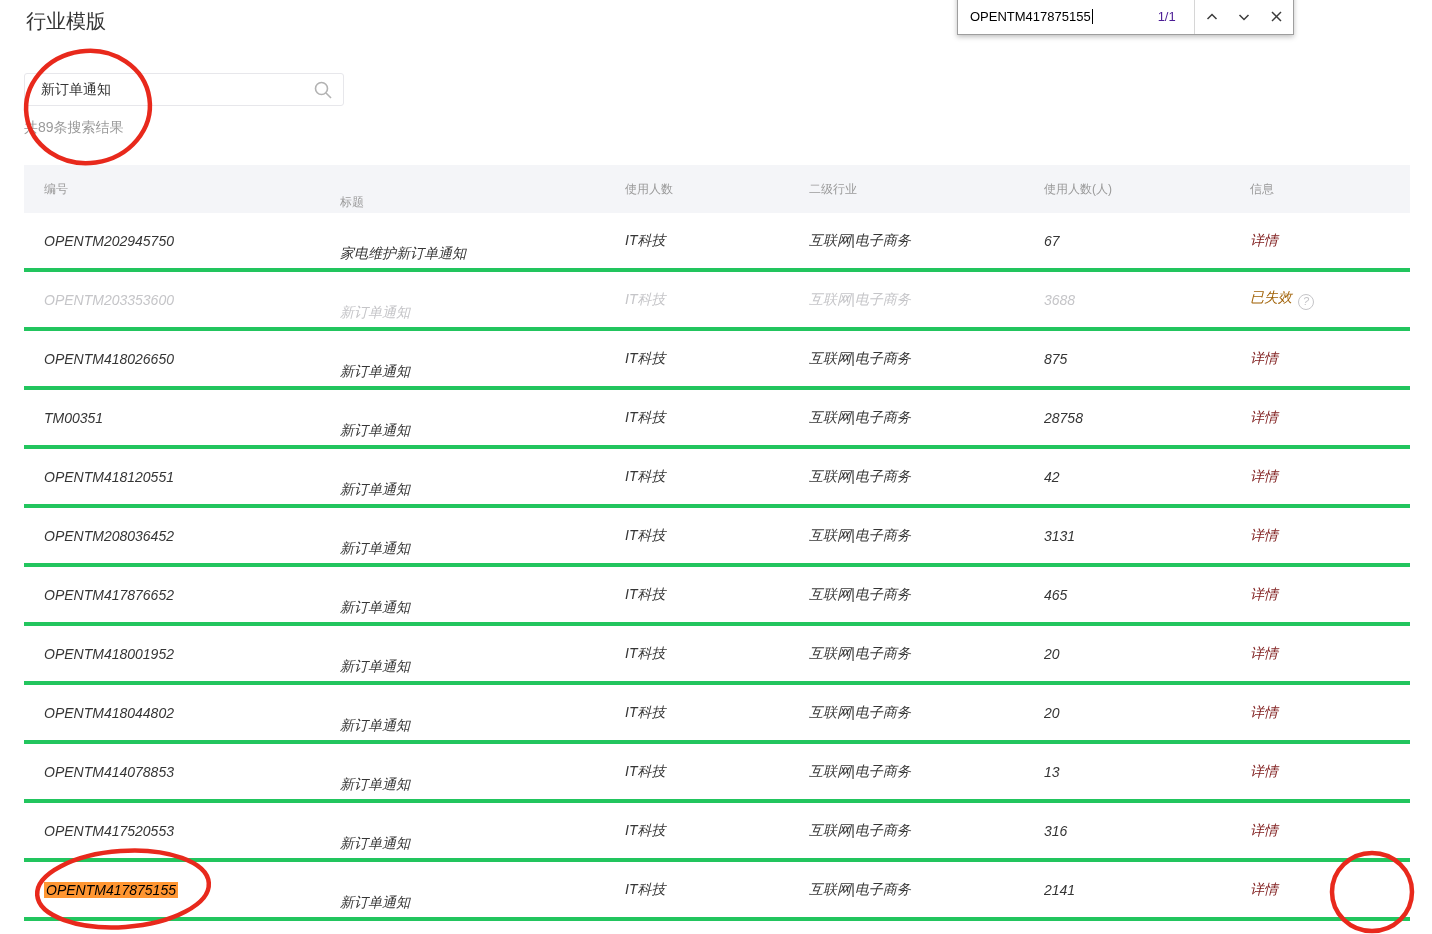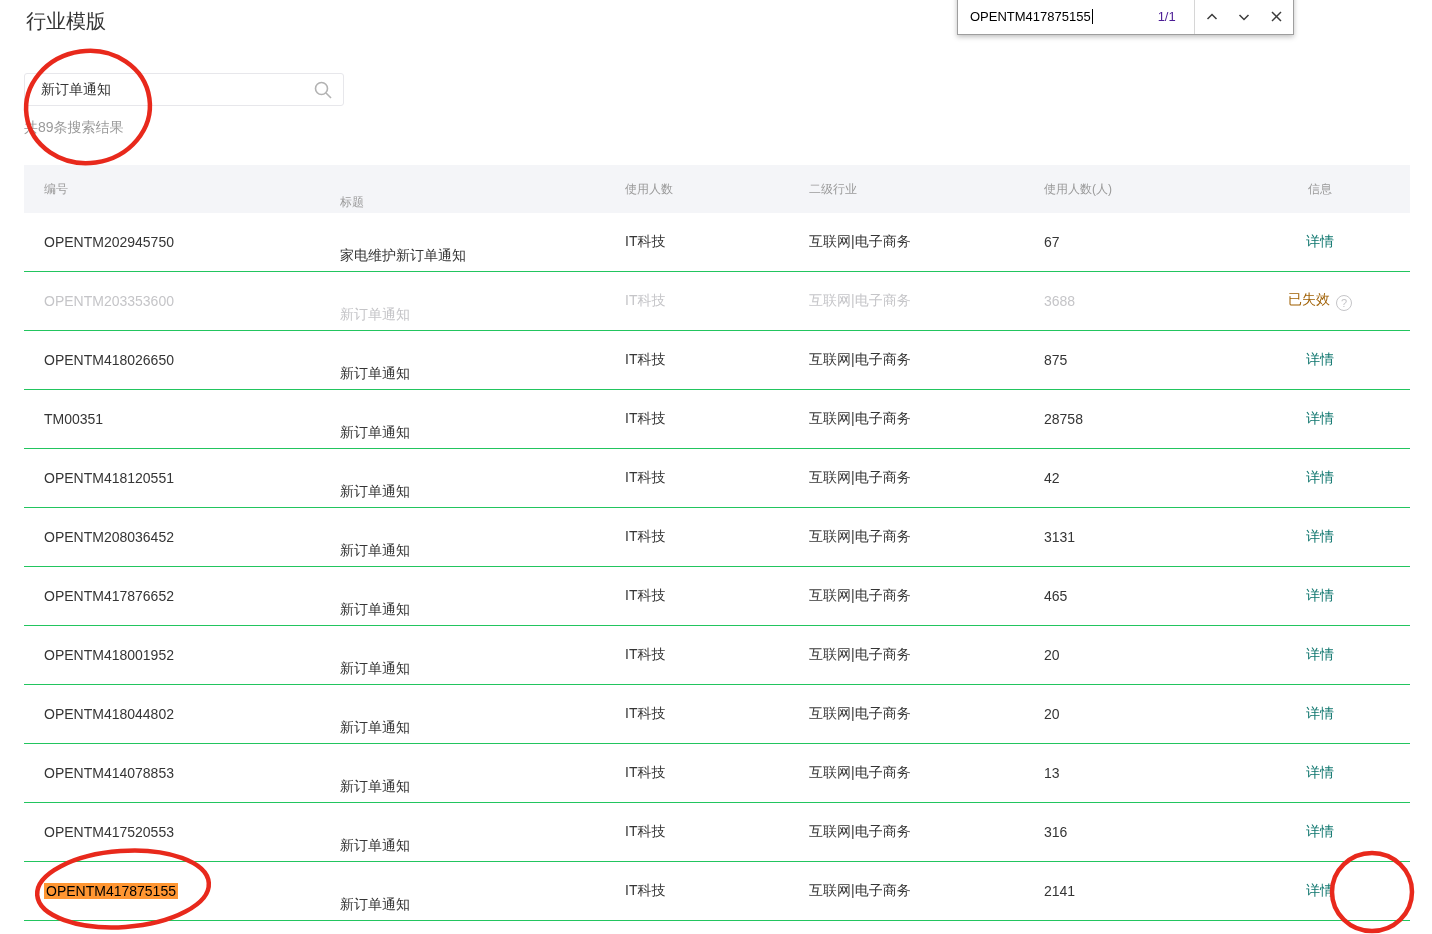--- a/index.html
+++ b/index.html
@@ -14,29 +14,29 @@
   
   .search-box { position:absolute; left:24px; top:73px; width:320px; height:33px;
     border:1px solid #e7e7eb; border-radius:3px; background:#fff; display:flex; align-items:center; }
   .search-box .search-value { flex:1; padding-left:16px; font-size:14px; color:#353535; }
   .search-box .search-icon { width:20px; height:20px; margin-right:10px; color:#b2b2b2; flex:0 0 auto; }
   .results-count { position:absolute; left:24px; top:119px; font-size:14px; color:#9a9a9a; }
 
   
   .table { position:absolute; left:24px; top:165px; width:1386px; }
   .thead { display:flex; align-items:center; height:48px; background:#f4f5f8; color:#9a9a9a; font-size:12px; }
-  .trow  { display:flex; align-items:center; height:59px; border-bottom:1px solid #22c55e; font-size:14px; background:#fff; }
+  .trow  { display:flex; align-items:center; height:59px; border-bottom:4px solid #22c55e; font-size:14px; background:#fff;font-style:italic; }
   .cell  { overflow:hidden; white-space:nowrap; }
   .c-id    { width:316px; padding-left:20px; }
   .c-title { width:285px;margin-top:27px; }
   .c-ind1  { width:150px; }
   .c-ind2  { width:235px;margin-left:34px; }
   .c-users { flex:1; }
-  .c-info  { width:160px; text-align:center; padding-right:20px; }
-  .detail-link { color:#0f766e; text-decoration:none; cursor:pointer; }
+  .c-info  { width:160px; text-align:left; padding-right:20px; }
+  .detail-link { color:#7f1d1d; text-decoration:none; cursor:pointer; }
   .trow.expired .cell, .trow.expired .detail-link { color:#c5c5c8; }
   .expired-label { color:#a16207; }
   .q-icon { display:inline-flex; align-items:center; justify-content:center;
     width:16px; height:16px; margin-left:6px; border:1px solid #c5c5c8; border-radius:50%;
     color:#c5c5c8; font-size:11px; line-height:1; vertical-align:-3px; cursor:pointer; }
   .find-highlight { background:#ff9632; color:#000; padding:1px 2px; }
 
   
   .find-bar { position:absolute; left:957px; top:-10px; width:337px; height:45px;
     background:#fff; border:1px solid #9e9e9e; box-shadow:0 2px 5px rgba(0,0,0,.25);

